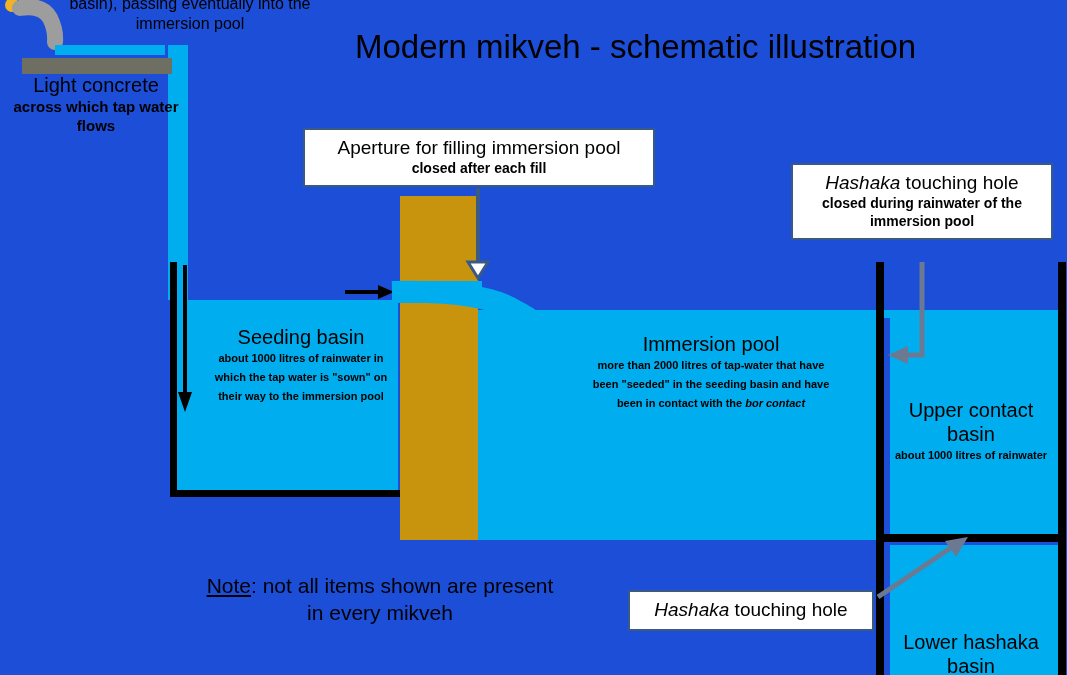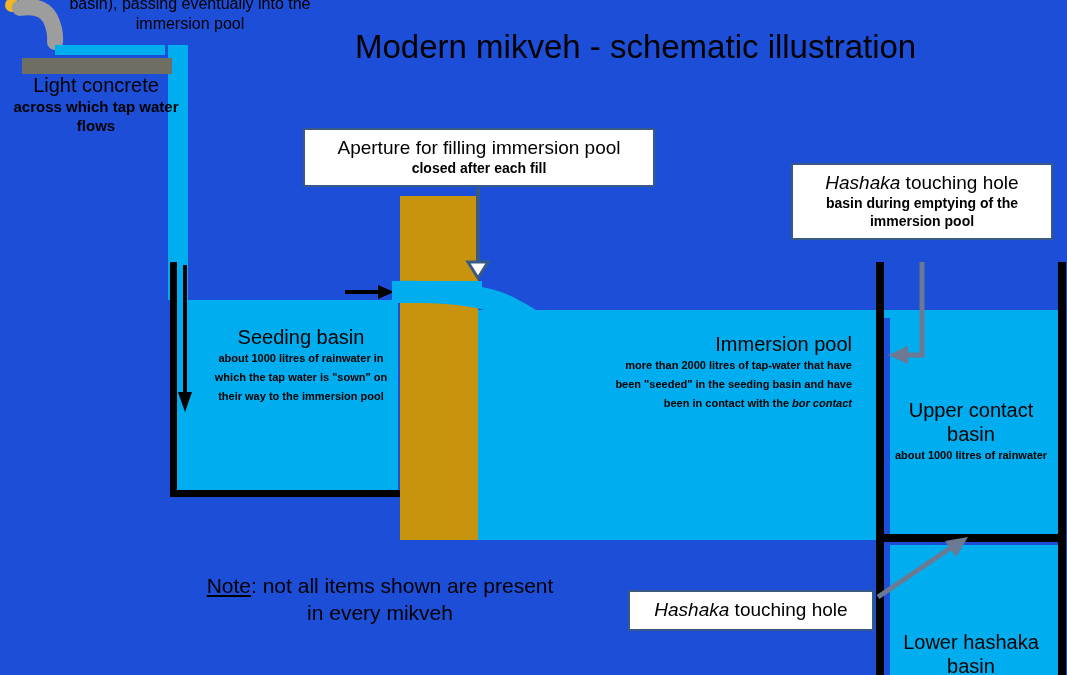--- a/index.html
+++ b/index.html
@@ -154,29 +154,29 @@
 
   <div class="abs" id="light-concrete">
     <span class="hl">Light concrete</span>
     <span class="sub">across which tap water flows</span>
   </div>
 
   <div class="abs callout" style="left:791px; top:163px; width:262px;">
     <div class="l1">
       <span class="ital">Hashaka</span><span> touching hole</span>
     </div>
-    <div class="l2">basin during emptying of the immersion pool</div>
+    <div class="l2">closed during rainwater of the immersion pool</div>
   </div>
 
   <div class="abs lbl" style="left:208px; top:325px; width:186px;text-align:center;">
     <span class="h">Seeding basin</span>
     <span class="b">about 1000 litres of rainwater in which the tap water is "sown" on their way to the immersion pool</span>
   </div>
 
-  <div class="abs lbl" style="left:598px; top:332px; width:254px;text-align:right;">
+  <div class="abs lbl" style="left:584px; top:332px; width:254px;">
     <span class="h">Immersion pool</span>
     <span class="b"><span>more than 2000 litres of tap-water that have been "seeded" in the seeding basin and have been in contact with the </span><span class="ital">bor contact</span></span>
   </div>
 
 
   <div class="abs lbl" style="left:886px; top:398px; width:170px;">
     <span class="h">Upper contact basin</span>
     <span class="b">about 1000 litres of rainwater</span>
   </div>
 

